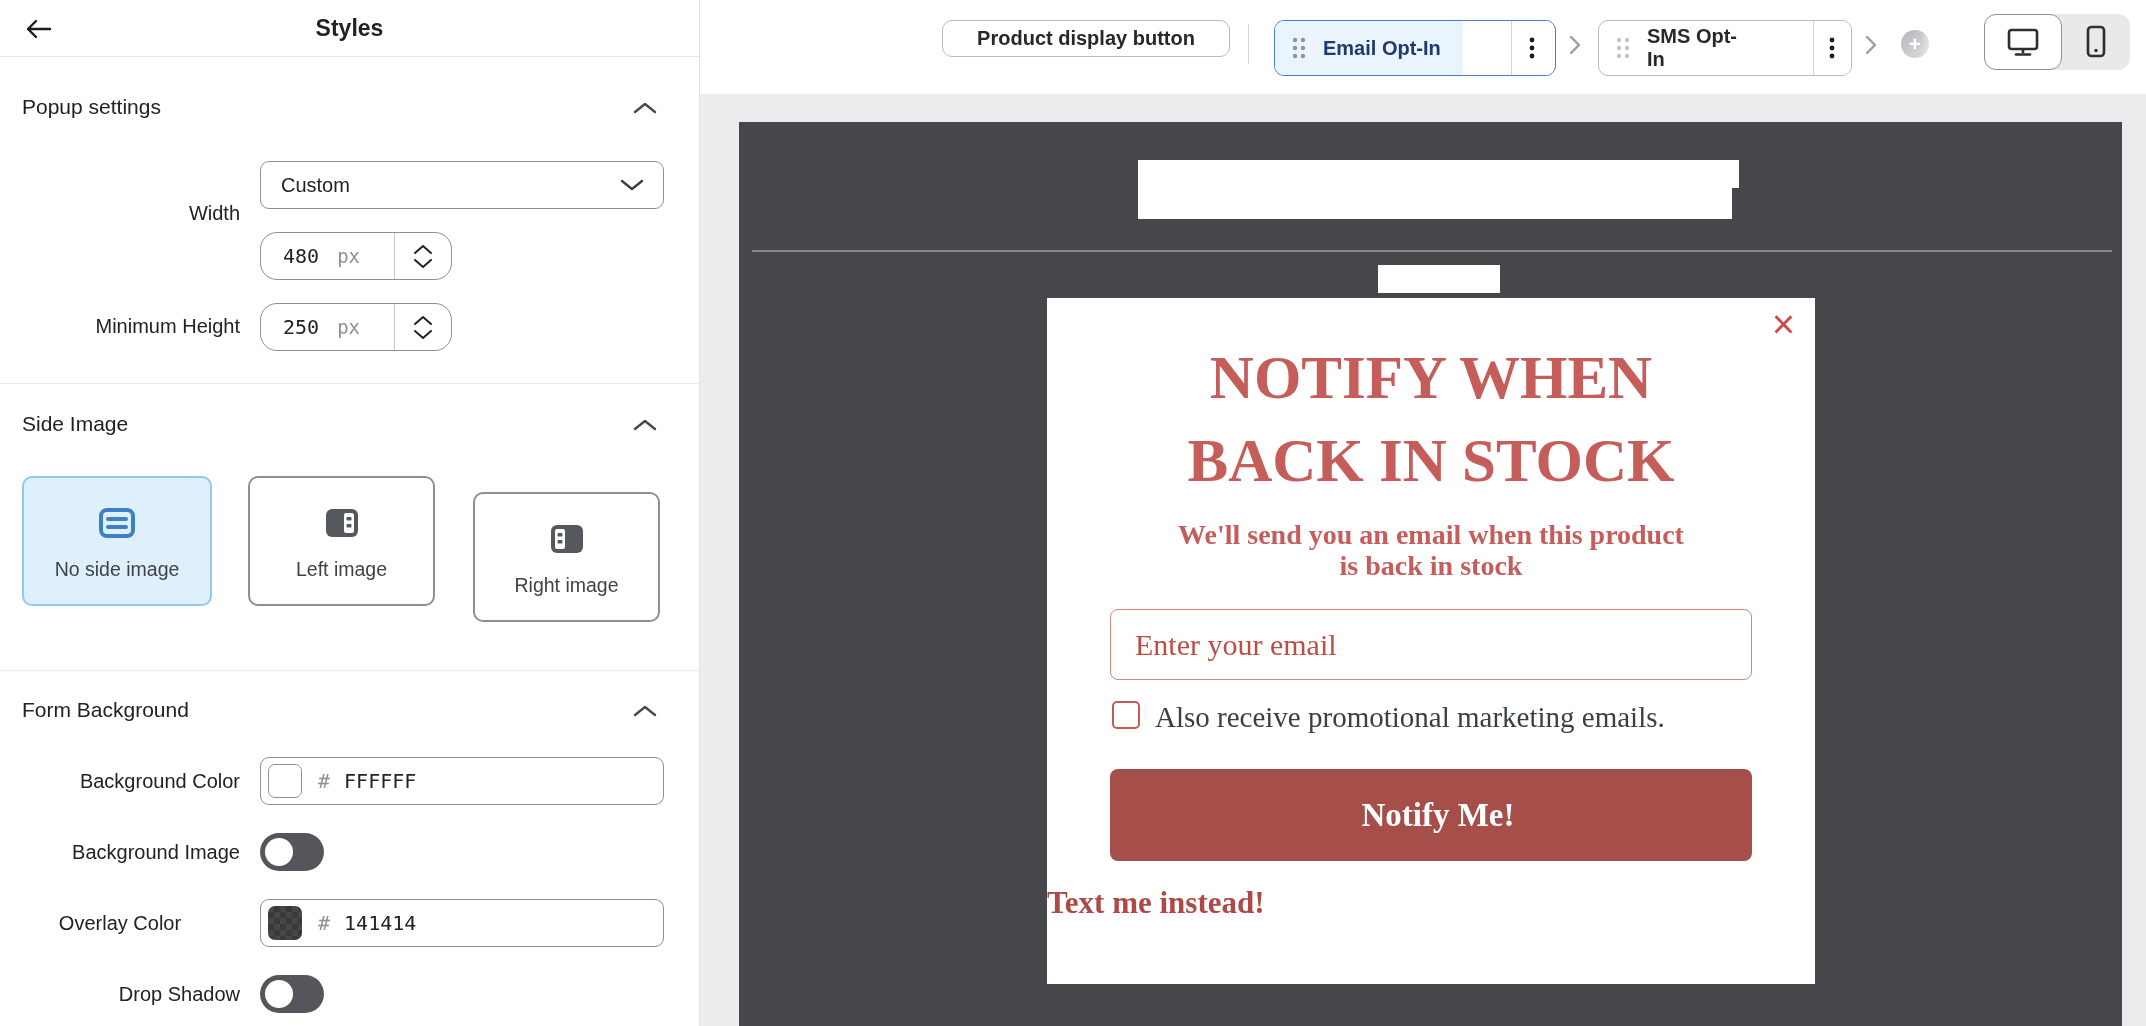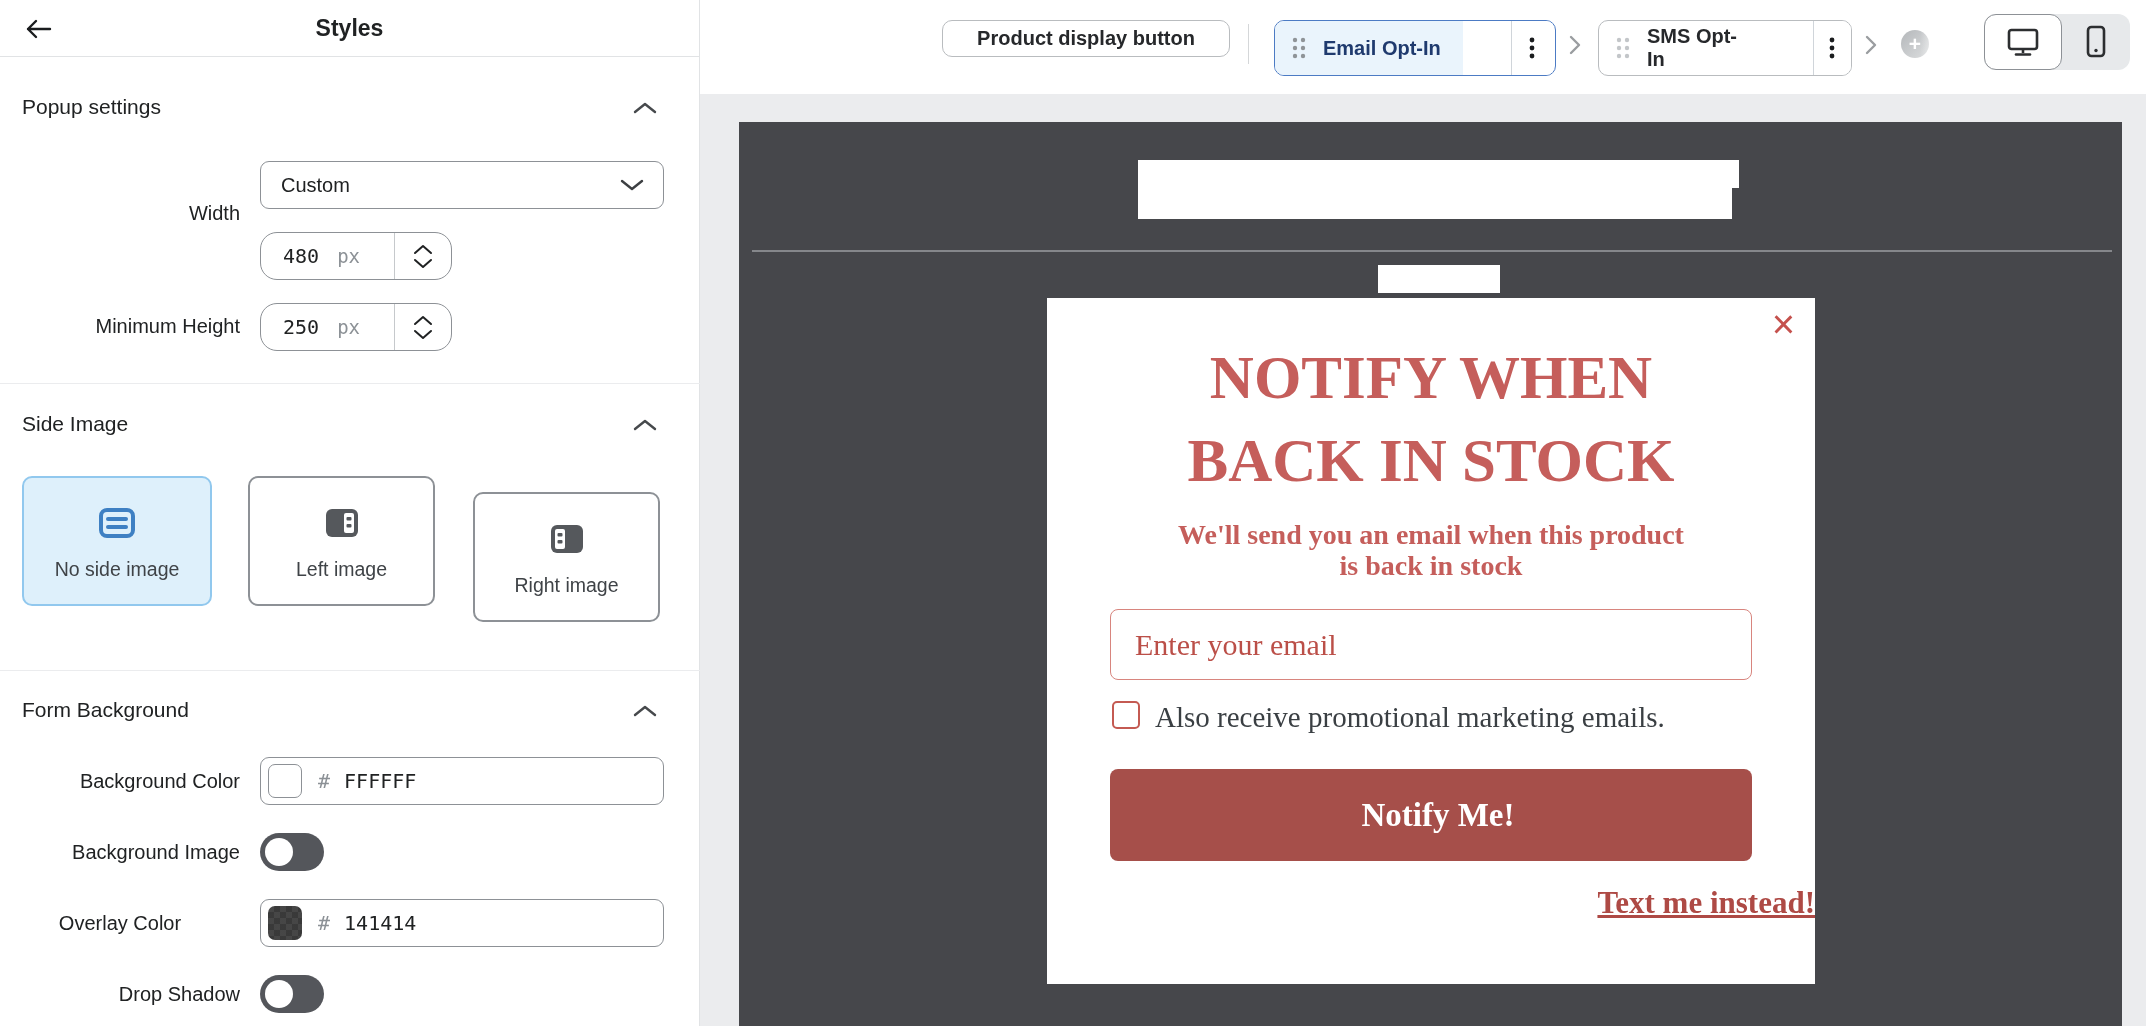--- a/index.html
+++ b/index.html
@@ -97,22 +97,22 @@
                border-radius:8px;background:#fff;padding:0 20px 0 24px;font-family:"Liberation Serif",serif;
                font-size:30px;color:#bb4f48;outline:none;}
   .popup-input::placeholder{color:var(--placeholder-red,#bb4f48);opacity:1;}
   .popup-check-row{position:absolute;left:65px;top:403px;height:34px;display:flex;align-items:flex-start;gap:15px;}
   .popup-checkbox{width:28px;height:28px;border:2px solid var(--checkbox-red,#c45a52);border-radius:5px;background:#fff;
                   flex:0 0 auto;cursor:pointer;}
   .popup-check-label{font-size:29px;color:#3a3f43;}
   .popup-btn{position:absolute;left:63px;top:471px;width:642px;height:92px;background:var(--button-red,#a64f4a);
              border:none;border-radius:8px;color:#fff;font-family:"Liberation Serif",serif;font-size:33px;
              font-weight:700;cursor:pointer;padding-left:20px;}
-  .popup-alt{position:absolute;left:0;top:588px;width:100%;text-align:right;font-size:31px;line-height:34px;
-             font-weight:700;color:var(--link-red,#ae4a45);cursor:pointer;text-decoration:underline;}
+  .popup-alt{position:absolute;left:0;top:588px;width:100%;text-align:left;font-size:31px;line-height:34px;
+             font-weight:700;color:var(--link-red,#ae4a45);cursor:pointer;}
 
   svg{display:block;}
 </style>
 </head>
 <body>
 
 <div id="app">
 
   <div class="sidebar">
     <div class="sb-header">

